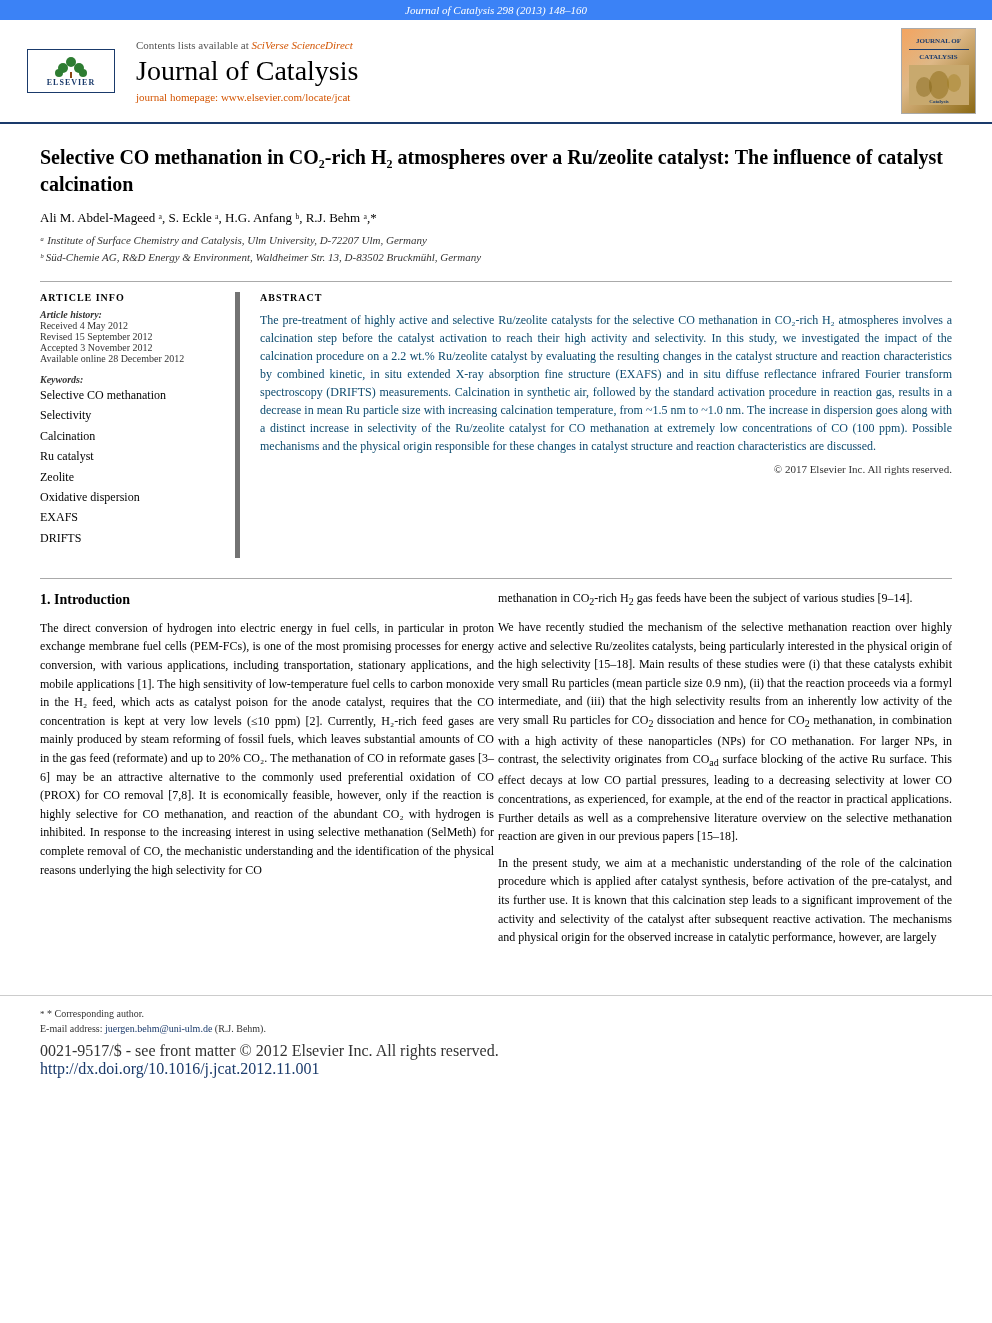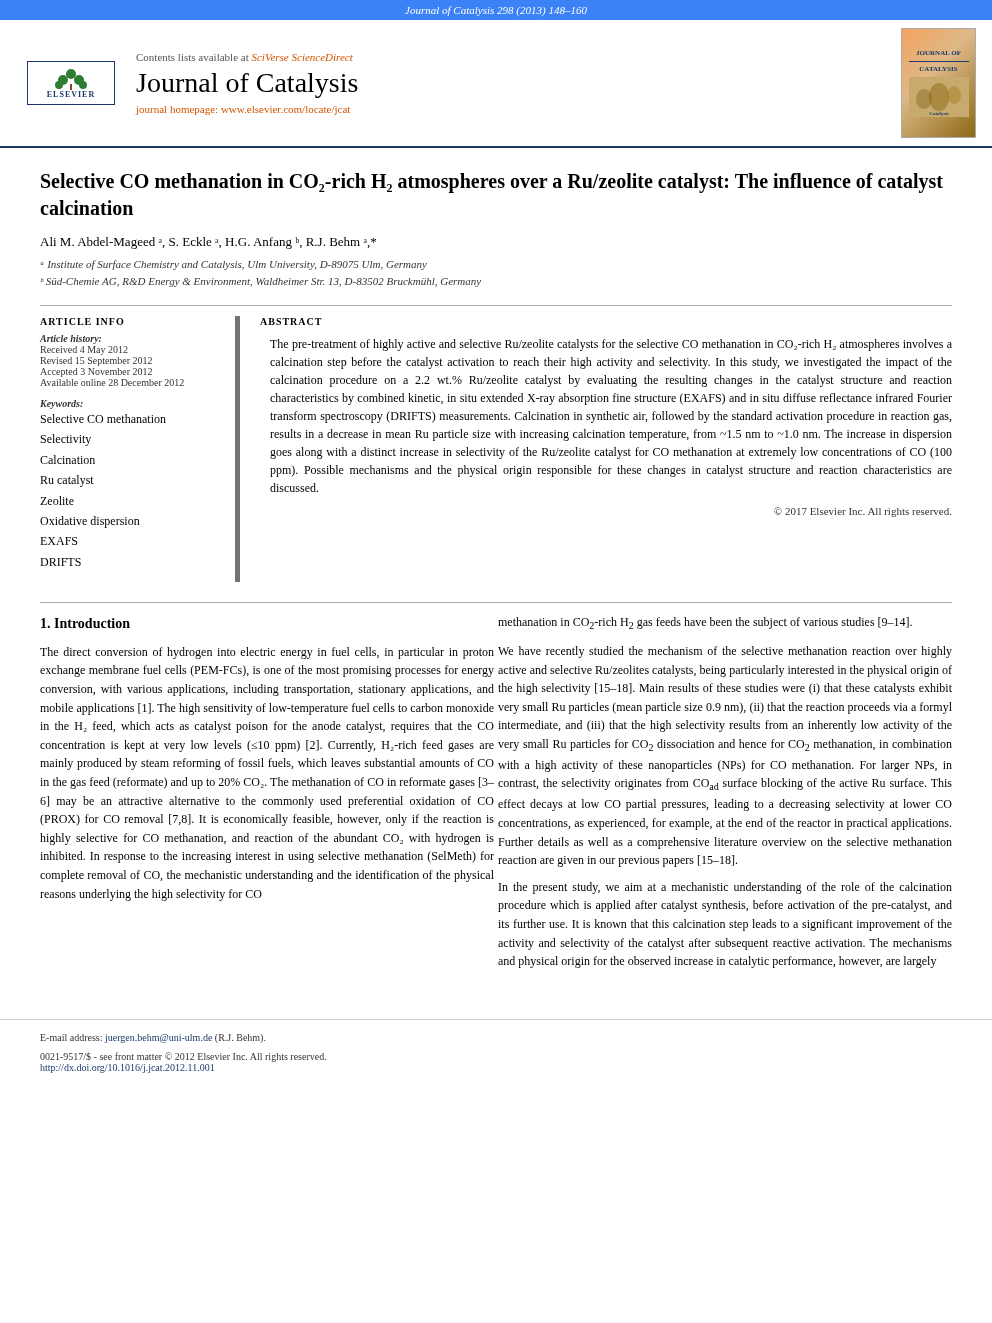--- a/index.html
+++ b/index.html
@@ -82,21 +82,21 @@
     .journal-homepage span {
       color: #d35400;
     }
     .journal-header-right {
       width: 90px;
       display: flex;
       justify-content: flex-end;
     }
     .journal-cover {
       width: 75px;
-      height: 110px;
+      height: 86px;
       background: linear-gradient(135deg, #f4a460 0%, #deb887 40%, #8b6914 100%);
       border: 1px solid #aaa;
       display: flex;
       flex-direction: column;
       align-items: center;
       justify-content: center;
       padding: 4px;
     }
     .journal-cover-text {
       font-size: 7px;
@@ -204,22 +204,21 @@
       color: #000;
       margin-bottom: 8px;
       font-weight: normal;
       text-transform: uppercase;
       font-size: 10px;
     }
     .abstract-text {
       font-size: 12px;
       line-height: 1.5;
       text-align: justify;
-      color: #000000;
-      margin-left: 10px;
+      color: #0c4a6e;
     }
     .copyright {
       text-align: right;
       font-size: 11px;
       margin-top: 8px;
       color: #333;
     }
 
     
     .body-columns {
@@ -259,21 +258,21 @@
     .footnote-section .footnote-mark {
       font-size: 9px;
     }
     .footer-bar {
       display: flex;
       justify-content: space-between;
       align-items: flex-start;
       margin-top: 6px;
     }
     .footer-left {
-      font-size: 10px;
+      font-size: 16px;
       color: #333;
     }
   </style>
 </head>
 <body>
 
 <div class="header-bar">
   <span>Journal of Catalysis 298 (2013) 148–160</span>
 </div>
 
@@ -325,21 +324,21 @@
 
   <div class="article-title">
     <span>Selective CO methanation in CO₂-rich H₂ atmospheres over a Ru/zeolite catalyst: The influence of catalyst calcination</span>
   </div>
 
   <div class="authors">
     <span>Ali M. Abdel-Mageed ᵃ, S. Eckle ᵃ, H.G. Anfang ᵇ, R.J. Behm ᵃ,*</span>
   </div>
 
   <div class="affiliations">
-    <div>ᵃ Institute of Surface Chemistry and Catalysis, Ulm University, D-89075 Ulm, Germany</div>
+    <div>ᵃ Institute of Surface Chemistry and Catalysis, Ulm University, D-72207 Ulm, Germany</div>
     <div>ᵇ Süd-Chemie AG, R&amp;D Energy &amp; Environment, Waldheimer Str. 13, D-83502 Bruckmühl, Germany</div>
   </div>
 
   <hr class="section-divider">
 
   <div class="article-info-abstract">
 
     <div class="article-info">
       <h3>
         <span style="font-variant:small-caps;font-size:10px;letter-spacing:1px;font-style:normal;font-weight:bold;">Article Info</span>
@@ -397,20 +396,24 @@
       </p>
     </div>
 
   </div>
 
 </div>
 
 <div class="page-footer">
   <div class="footnote-section">
     <div>
+      <span class="footnote-mark">*</span>
+      <span>* Corresponding author.</span>
+    </div>
+    <div>
       <span>E-mail address:</span>
       <span style="color:#1a3a6b;">juergen.behm@uni-ulm.de</span>
       <span>(R.J. Behm).</span>
     </div>
   </div>
   <div class="footer-bar">
     <div class="footer-left">
       <div>0021-9517/$ - see front matter © 2012 Elsevier Inc. All rights reserved.</div>
       <div style="color:#1a3a6b;">http://dx.doi.org/10.1016/j.jcat.2012.11.001</div>
     </div>

